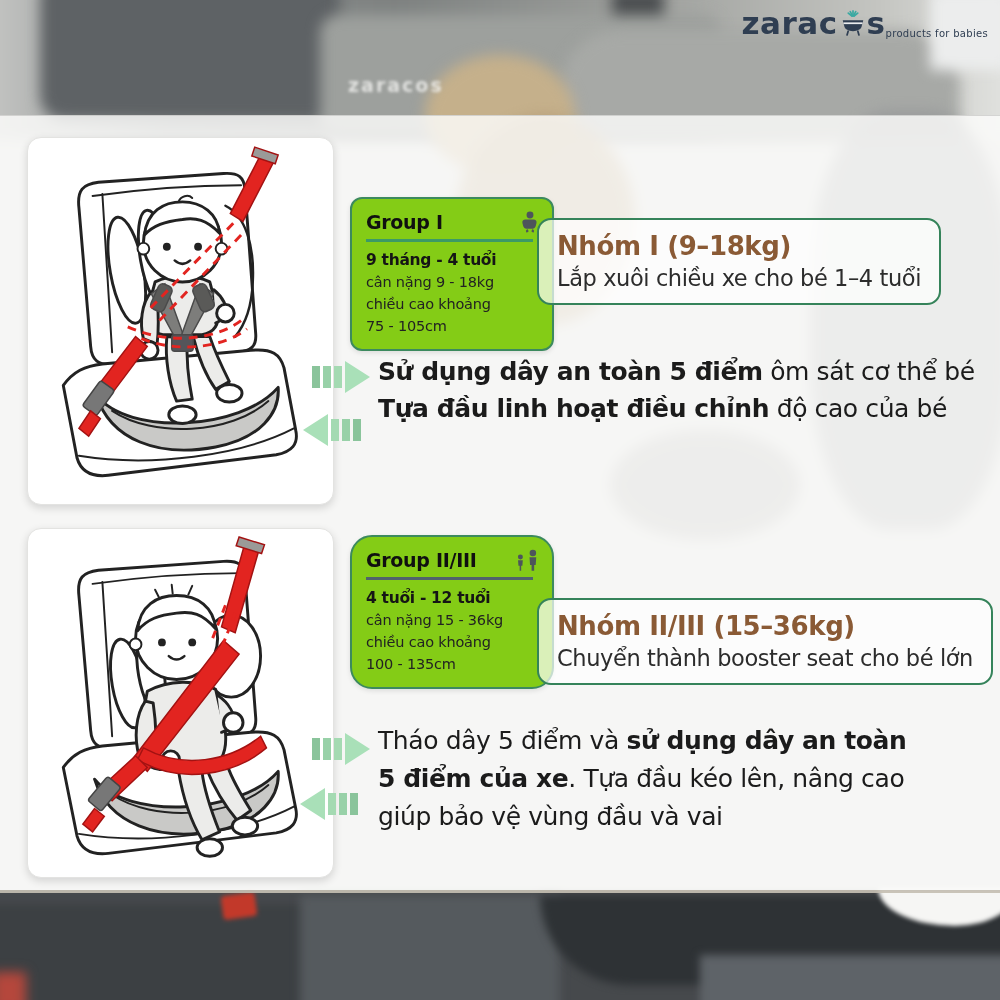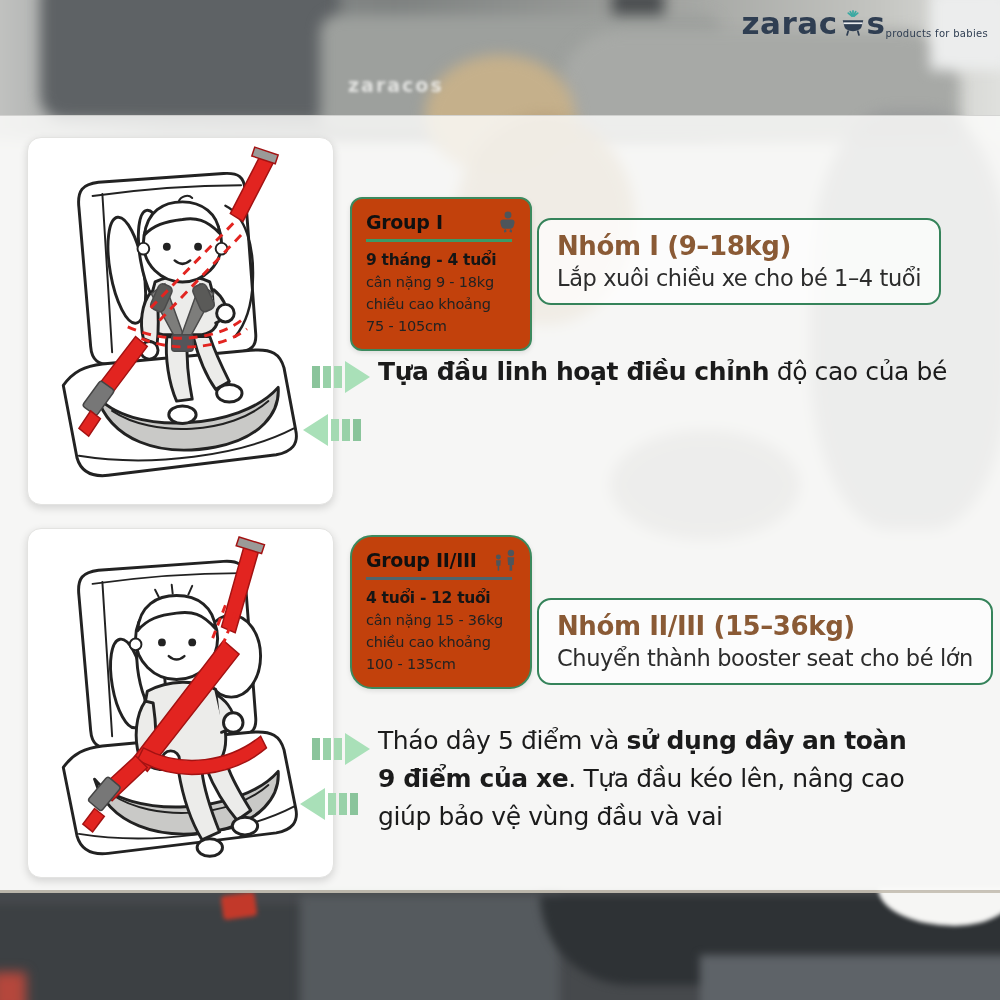--- a/index.html
+++ b/index.html
@@ -41,21 +41,21 @@
     border-bottom:3px solid rgba(160,150,130,.55);}
 
   
   .panel{position:absolute;background:#fff;border:1px solid #e3e3e1;border-radius:14px;
     box-shadow:0 3px 8px rgba(0,0,0,.14);}
   .panel1{left:27px;top:137px;width:307px;height:368px;padding:6px;}
   .panel2{left:27px;top:528px;width:307px;height:350px;padding:6px;}
   .panel svg{width:100%;height:100%;}
 
   
-  .gcard{position:absolute;width:182px;background:#c2410c;border:2px solid #3c8a5e;border-radius:12px;
+  .gcard{position:absolute;width:204px;background:#84cc16;border:2px solid #3c8a5e;border-radius:12px;
     padding:12px 12px 12px 14px;box-shadow:0 2px 5px rgba(0,0,0,.10);}
   .gcard1{left:350px;top:197px;}
   .gcard2{left:350px;top:535px;border-radius:22px;}
   .gtitle{font-size:19px;font-weight:bold;color:#101010;letter-spacing:-.3px;}
   .gicon{position:absolute;right:9px;top:11px;}
   .gline{height:3px;background:#3c9a66;margin:6px 0 9px 0;width:96%;}
   .gcard2 .gline{background:#50646b;}
   .gage{font-size:15.5px;font-weight:bold;color:#151515;margin-bottom:3px;letter-spacing:-.3px;}
   .gtxt{font-size:14.5px;color:#222;line-height:1.5;letter-spacing:-.2px;}
 
@@ -303,26 +303,27 @@
       <span class="headR"></span>
   </div>
   <div class="arrow al2">
     <span class="headL"></span>
       <span class="bar b3"></span>
       <span class="bar b2"></span>
       <span class="bar b1"></span>
   </div>
 
   <div class="notes notes1">
+    <div class="note-line"><span class="b">Sử dụng dây an toàn 5 điểm</span><span> ôm sát cơ thể bé</span></div>
     <div class="note-line"><span class="b">Tựa đầu linh hoạt điều chỉnh</span><span> độ cao của bé</span></div>
   </div>
 
   <div class="notes notes2">
     <div class="note-line"><span>Tháo dây 5 điểm và </span><span class="b">sử dụng dây an toàn</span></div>
-    <div class="note-line"><span class="b">9 điểm của xe</span><span>. Tựa đầu kéo lên, nâng cao</span></div>
+    <div class="note-line"><span class="b">5 điểm của xe</span><span>. Tựa đầu kéo lên, nâng cao</span></div>
     <div class="note-line"><span>giúp bảo vệ vùng đầu và vai</span></div>
   </div>
 
   <div class="logo">
     <div class="logo-row">
       <span>zarac</span>
       <svg width="26" height="27" viewBox="0 0 24 25">
         <g fill="#3aa9a2">
           <rect x="11.2" y="1" width="1.6" height="6" rx="0.8"></rect>
           <rect x="11.2" y="1" width="1.6" height="6" rx="0.8" transform="rotate(26 12 7.5)"></rect>

